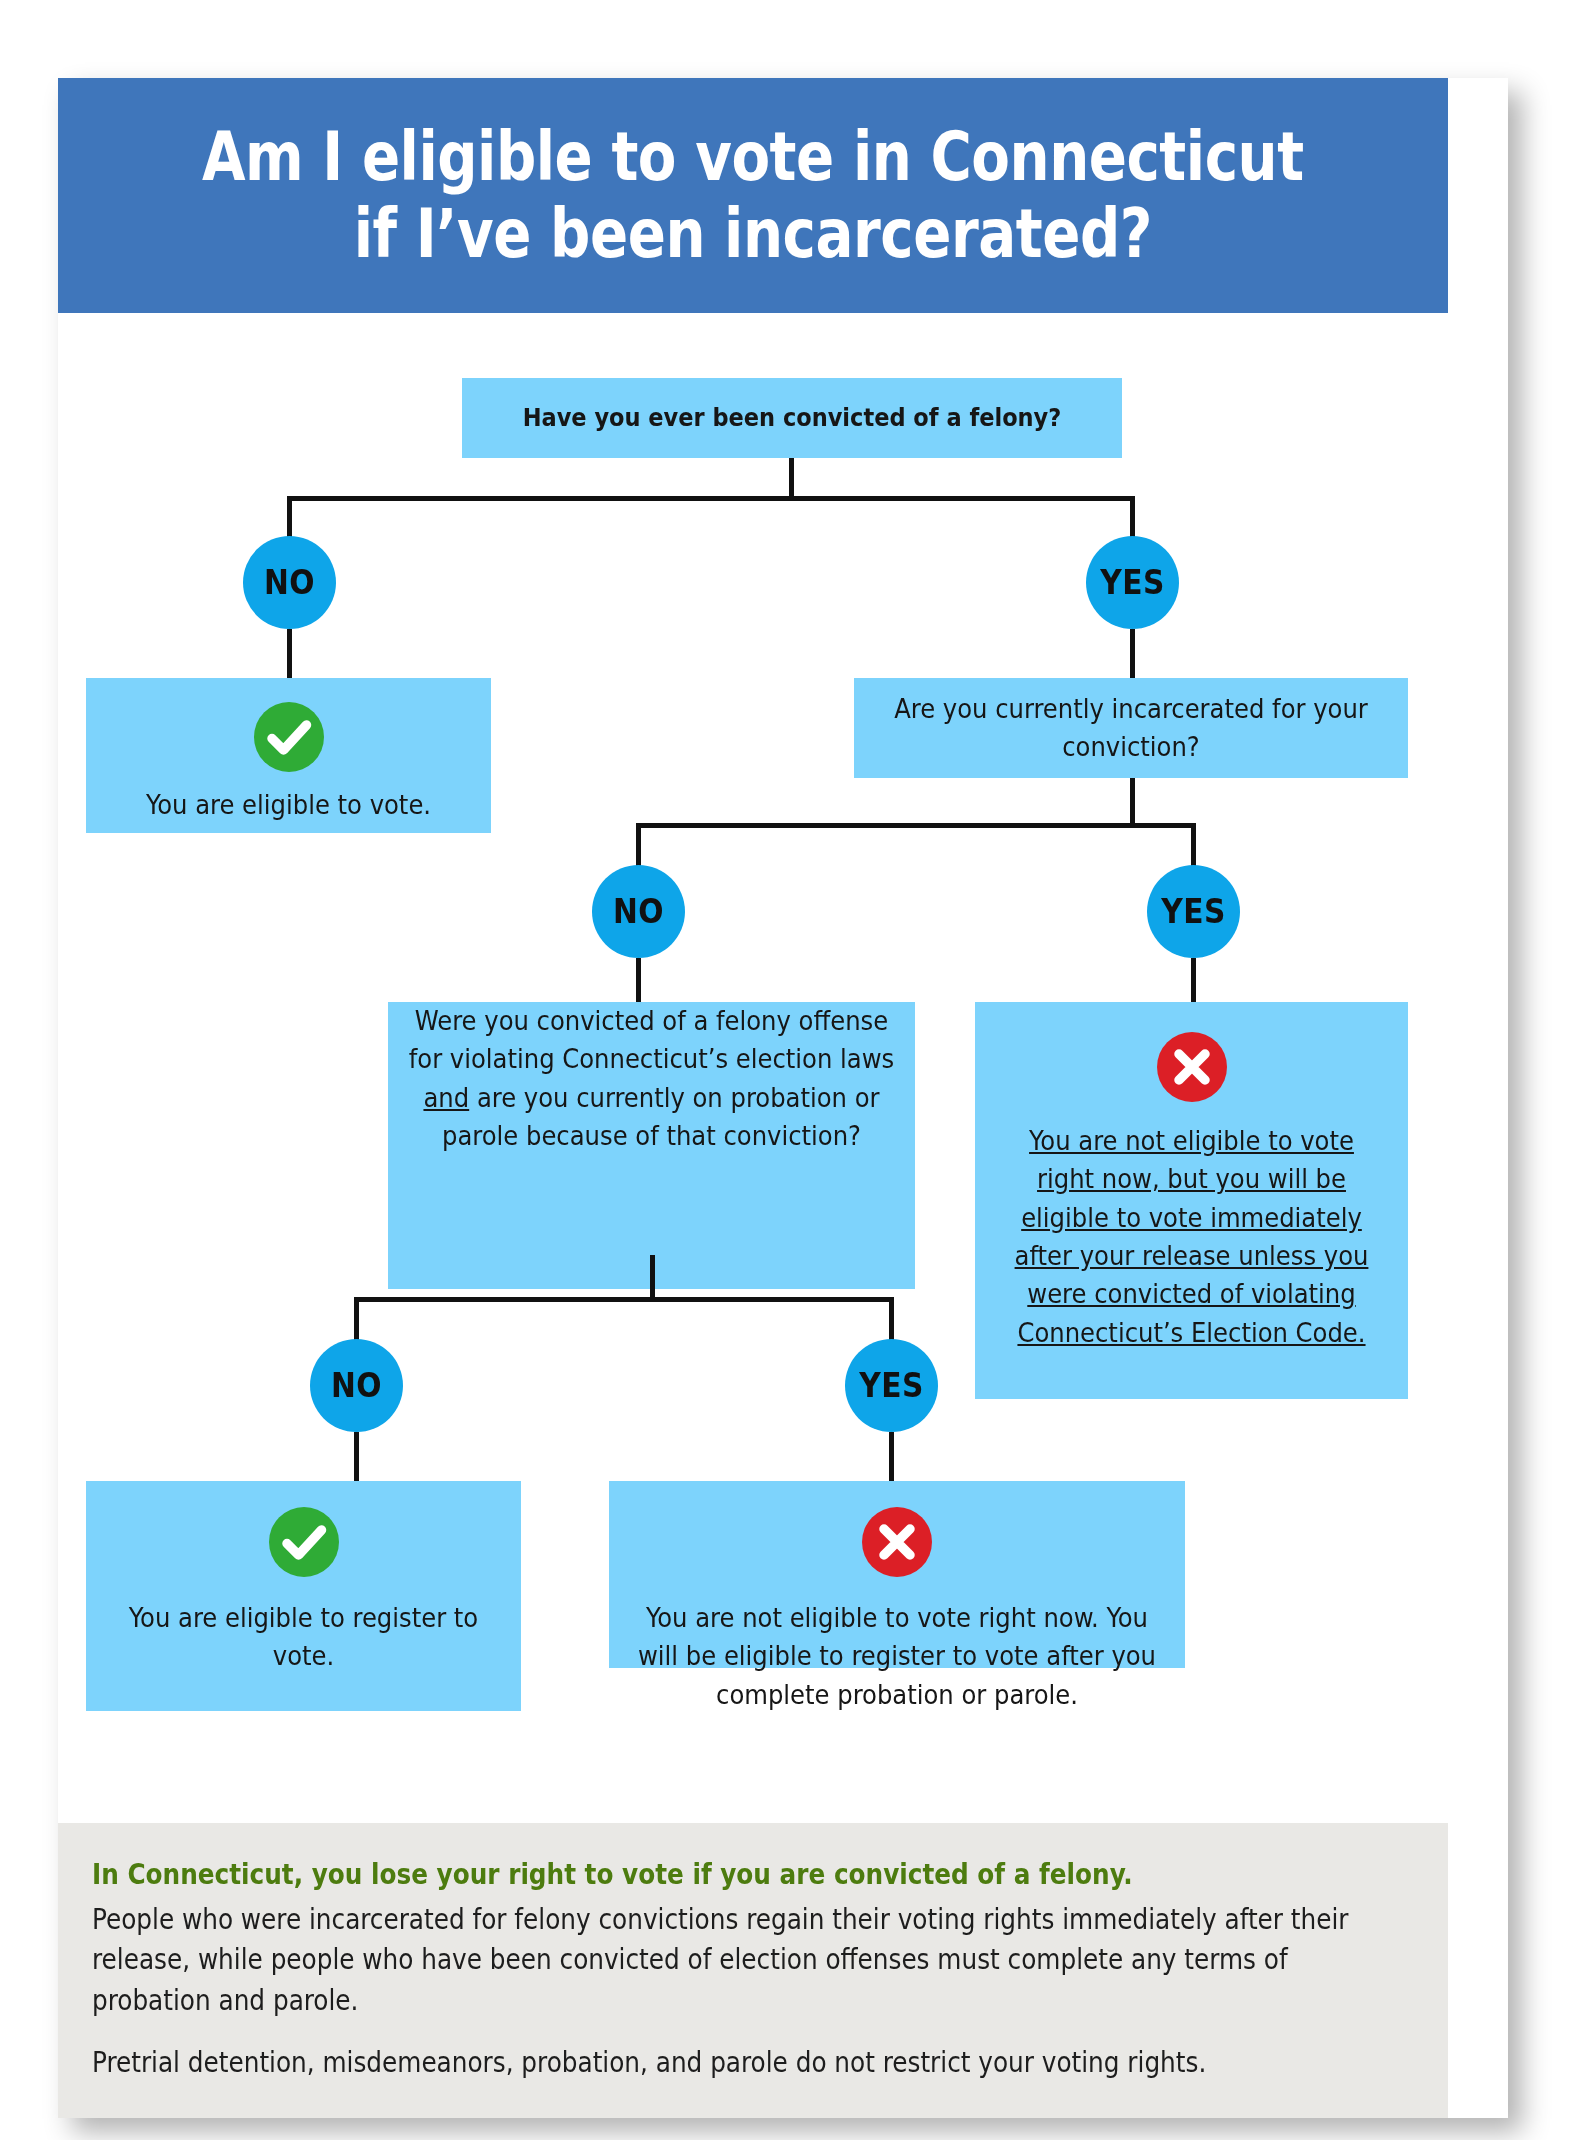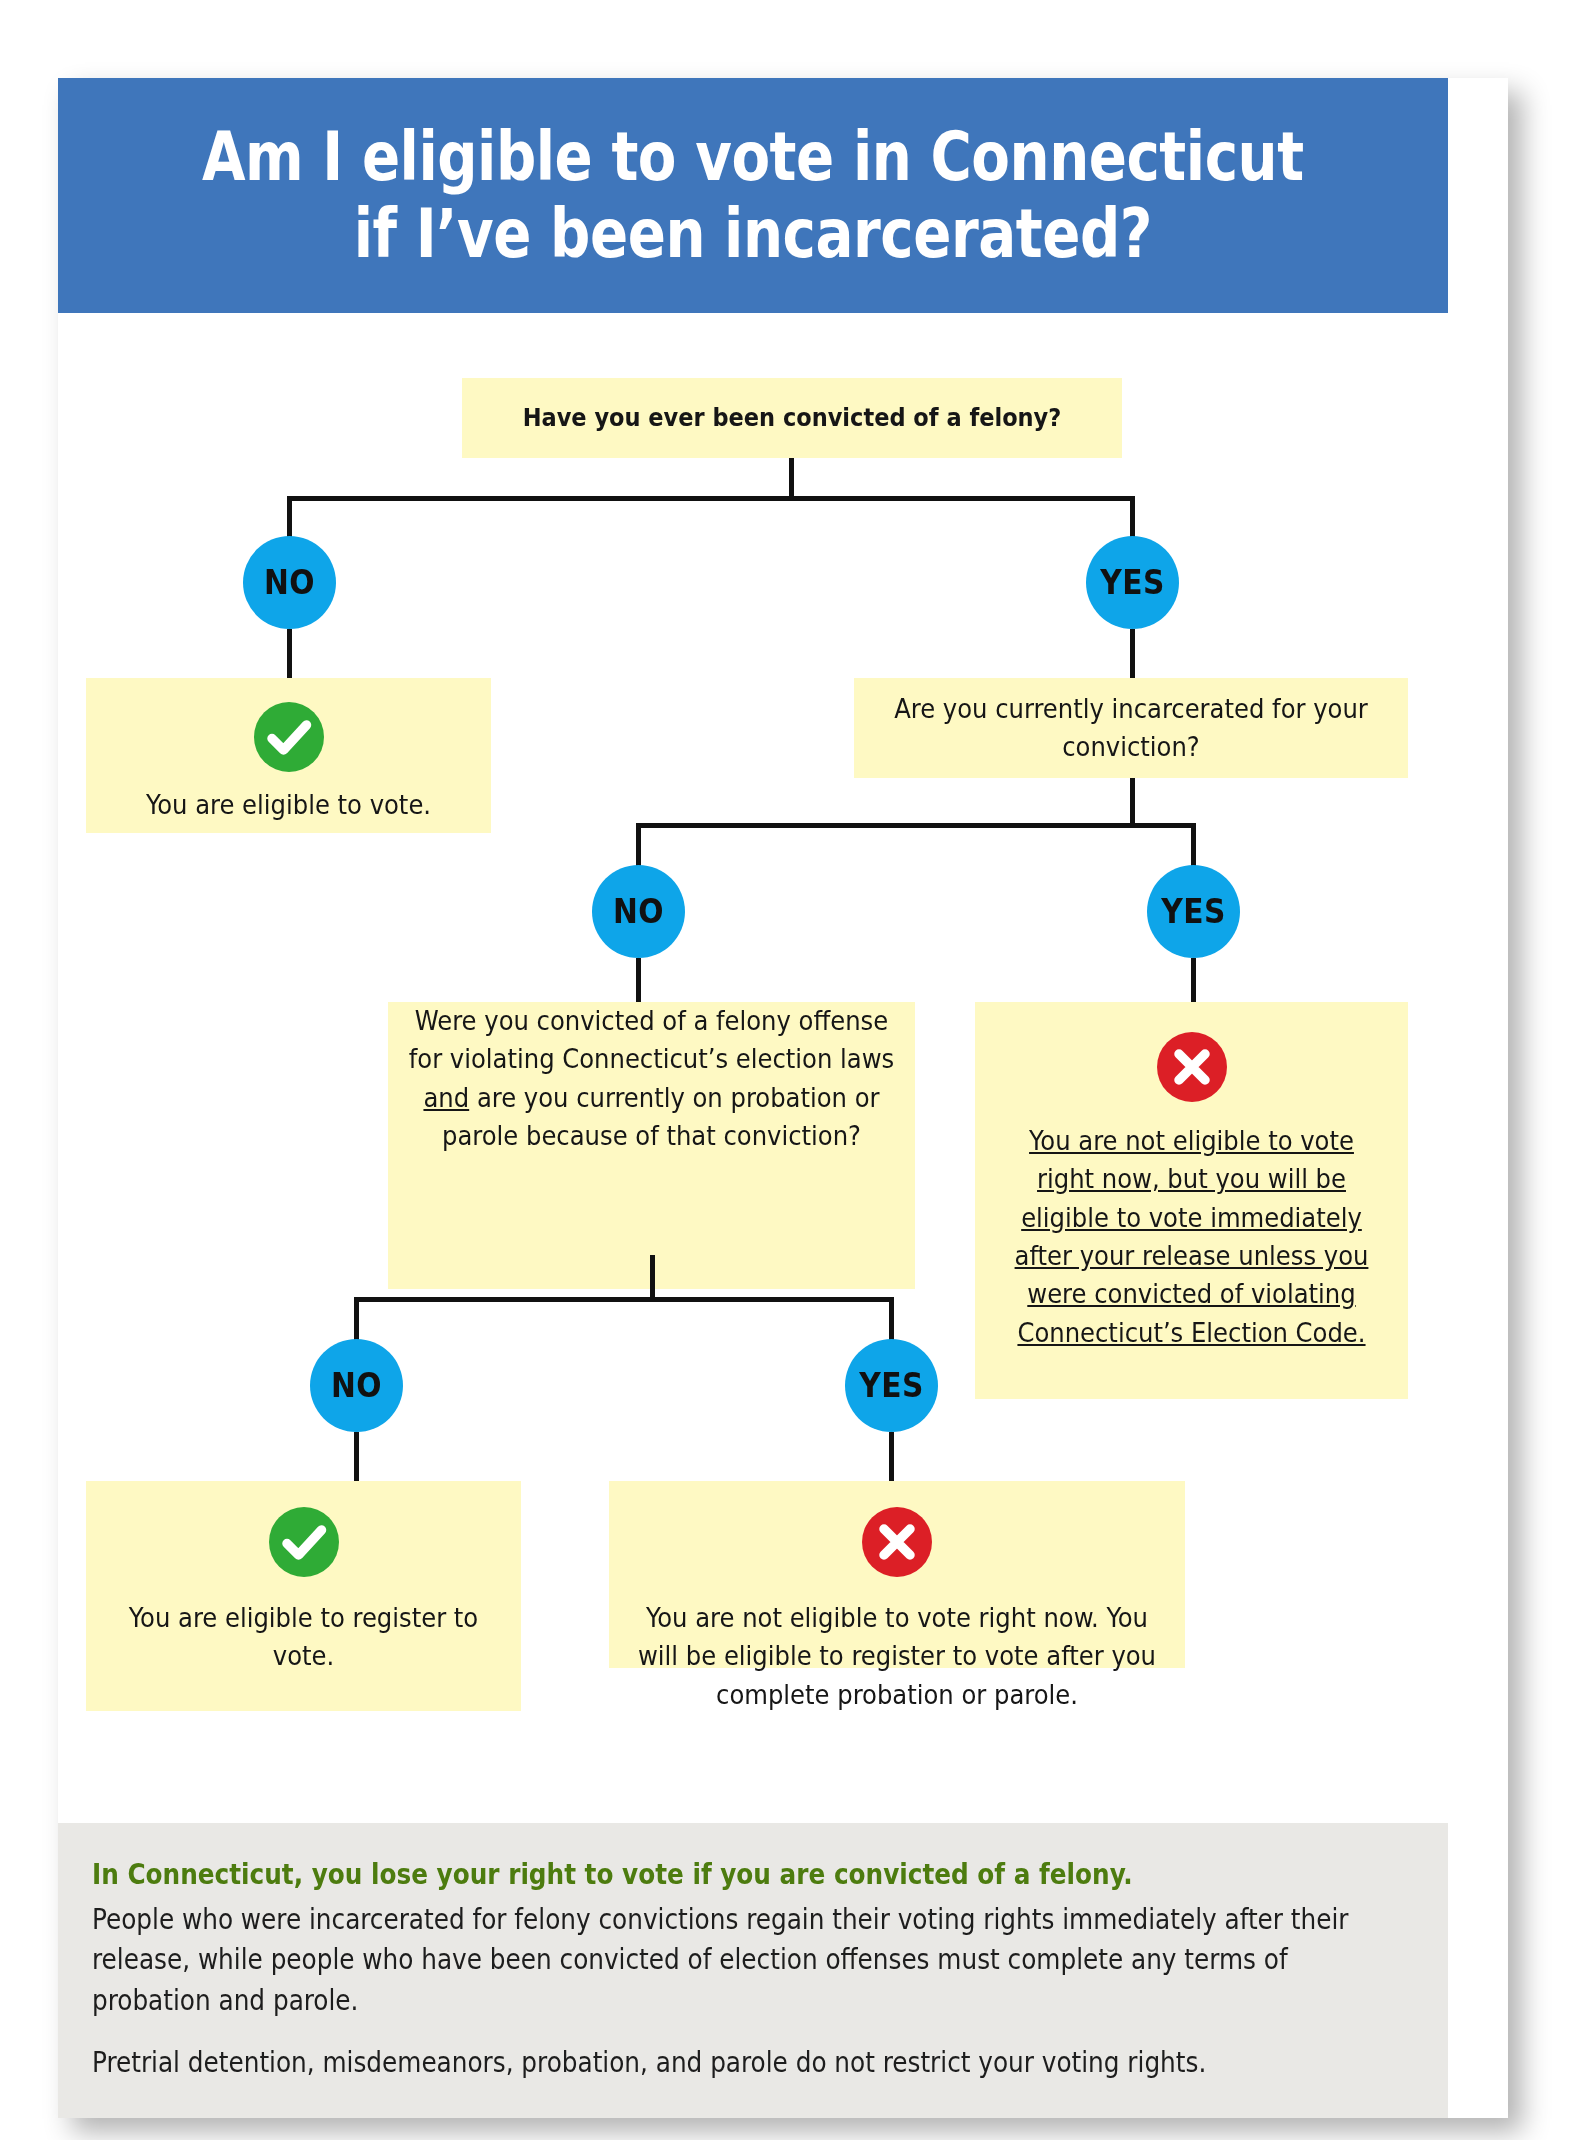--- a/index.html
+++ b/index.html
@@ -26,21 +26,21 @@
     font-family:"Liberation Sans Narrow","DejaVu Sans Condensed","Liberation Sans",sans-serif;
     font-weight:bold;
     font-size:68px;
     letter-spacing:-0.5px;
     line-height:1.12;
     text-align:center;
     transform:scaleX(.92);
     white-space:nowrap;
   }
   
-  .node{position:absolute;background:#fef9c3;box-sizing:border-box;}
+  .node{position:absolute;background:#7dd3fc;box-sizing:border-box;}
   .node .txt{
     display:block;width:100%;
     text-align:center;color:#161616;
   }
   .q-bold .txt{
     font-family:"Liberation Sans Narrow","DejaVu Sans Condensed","Liberation Sans",sans-serif;
     font-weight:bold;font-size:25px;line-height:1.35;
   }
   .q-reg .txt,.res .txt{
     font-family:"Liberation Sans Narrow","DejaVu Sans Condensed","Liberation Sans",sans-serif;

